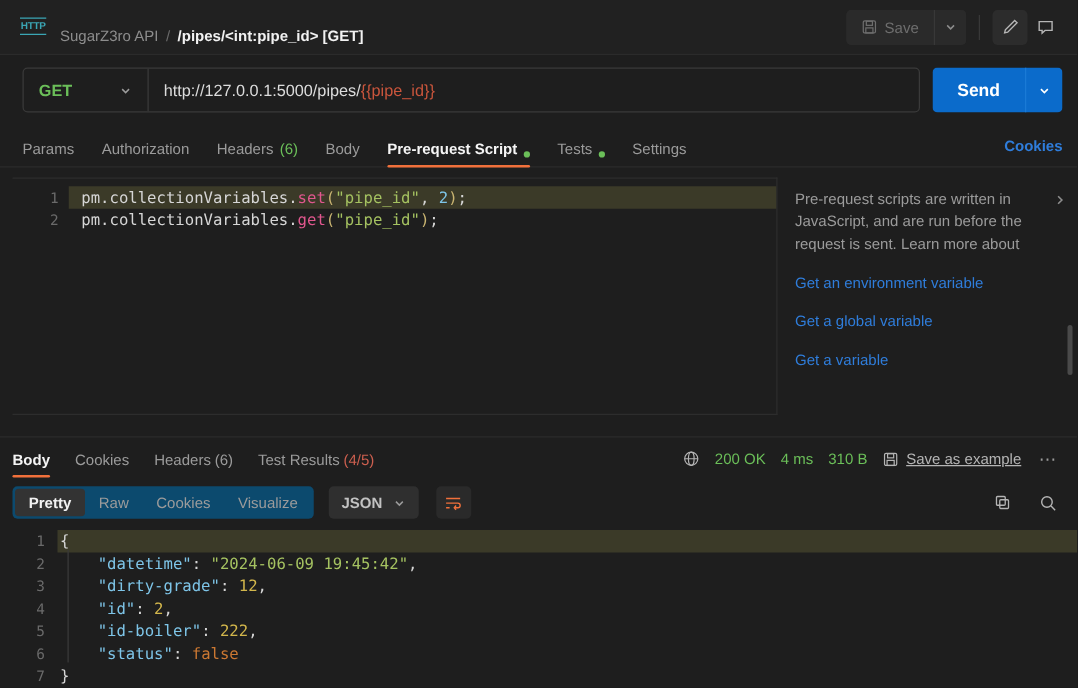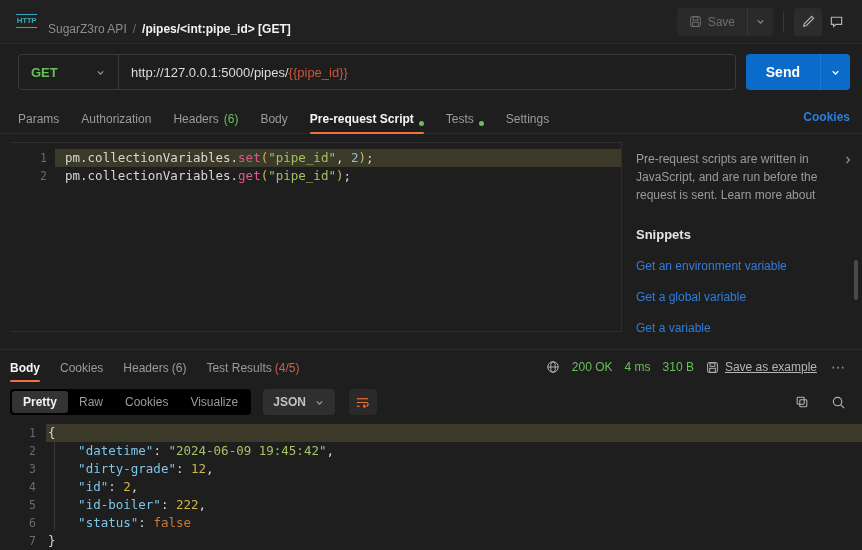--- a/index.html
+++ b/index.html
@@ -147,21 +147,21 @@
     height: 2px; background: #f1703b; border-radius: 1px;
   }
   .count-red { color: #cc5f4f; }
   .resp-spacer { flex: 1; }
   .status-group { display: flex; align-items: center; gap: 12px; font-size: 12px; padding-right: 4px; }
   .status-ok { color: #6bbf59; }
   .save-example { display: flex; align-items: center; gap: 6px; color: #b5b5b5; font-size: 12px; text-decoration: underline; }
   .dots { color: #9b9b9b; font-size: 14px; letter-spacing: 1px; padding: 0 2px; }
 
   .format-row { display: flex; align-items: center; padding: 4px 10px 6px 10px; gap: 8px; }
-  .seg-group { display: flex; align-items: center; background: #000000; border-radius: 4px; height: 26px; padding: 0 2px; }
+  .seg-group { display: flex; align-items: center; background: #0c4a6e; border-radius: 4px; height: 26px; padding: 0 2px; }
   .seg {
     font-size: 12px; color: #9b9b9b; padding: 0 11px; height: 22px;
     display: flex; align-items: center; border-radius: 3px;
   }
   .seg.active { color: #f2f2f2; font-weight: bold; background: #333333; }
   .json-select {
     display: flex; align-items: center; gap: 8px; background: #2f2f2f;
     border-radius: 4px; height: 26px; padding: 0 10px; font-size: 12px;
     color: #c2c2c2; font-weight: bold; margin-left: 4px;
   }
@@ -305,21 +305,20 @@
         <div>2</div>
       </div>
       <div class="code">
         <div class="line active"><span class="tok-plain">pm.collectionVariables.</span><span class="tok-fn">set</span><span class="tok-paren">(</span><span class="tok-str">"pipe_id"</span><span class="tok-plain">, </span><span class="tok-num">2</span><span class="tok-paren">)</span><span class="tok-plain">;</span></div>
         <div class="line"><span class="tok-plain">pm.collectionVariables.</span><span class="tok-fn">get</span><span class="tok-paren">(</span><span class="tok-str">"pipe_id"</span><span class="tok-paren">)</span><span class="tok-plain">;</span></div>
       </div>
     </div>
 
     <div class="snippets">
       <div class="snippet-desc">Pre-request scripts are written in JavaScript, and are run before the request is sent. Learn more about</div>
-      <div class="snippets-title">Snippets</div>
       <div class="snip-item">Get an environment variable</div>
       <div class="snip-item">Get a global variable</div>
       <div class="snip-item">Get a variable</div>
       <div class="chev-right">
         <svg width="12" height="12" viewBox="0 0 12 12" fill="none" stroke="#8d8d8d" stroke-width="1.3">
           <polyline points="4.5,3 7.5,6 4.5,9"></polyline>
         </svg>
       </div>
       <div class="scroll-thumb"></div>
     </div>

